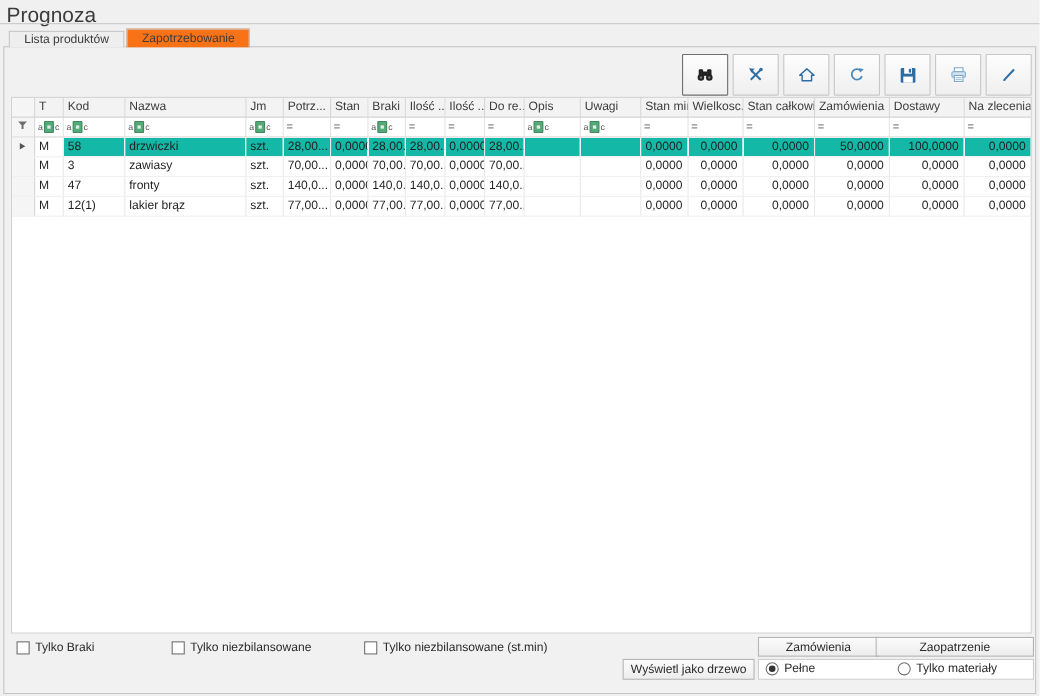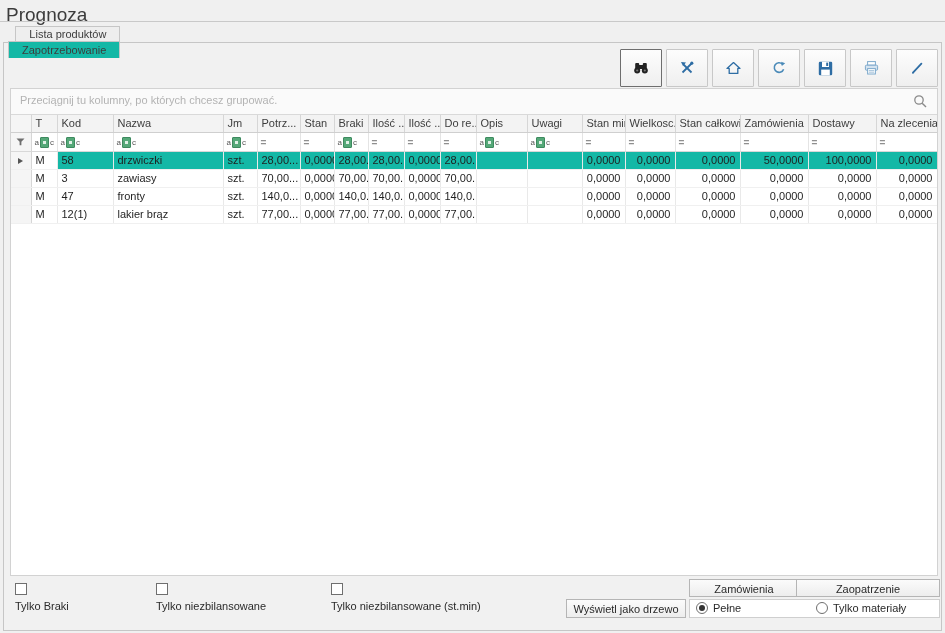--- a/index.html
+++ b/index.html
@@ -7,27 +7,27 @@
     width:945px;height:633px;overflow:hidden;position:relative;
     background:#f0f0f0;
     font-family:"Liberation Sans","DejaVu Sans",sans-serif;
     font-size:11px;color:#1f1f1f;
     -webkit-font-smoothing:antialiased;
   }
   .page-title{position:absolute;top:4px;left:6px;font-size:19px;color:#3c3c3c;}
   .title-sep{position:absolute;top:21px;left:0;right:0;height:1px;background:#c9c9c9;}
 
   
-  .tabstrip{position:absolute;top:26px;left:8px;height:17px;display:flex;align-items:flex-end;z-index:3;flex-direction:column;}
+  .tabstrip{position:absolute;top:26px;left:8px;height:17px;display:flex;align-items:flex-end;z-index:3;}
   .tab{
     height:14px;line-height:14px;padding:0 13px;margin-right:2px;
     background:#eeeeee;border:1px solid #c6c6c6;border-bottom:none;
     color:#3c3c3c;cursor:default;white-space:nowrap;
   }
-  .tab.active{height:16px;line-height:16px;background:#14b8a6;position:relative;z-index:4;}
+  .tab.active{height:16px;line-height:16px;background:#f97316;position:relative;z-index:4;}
 
   
   .panel{
     position:absolute;top:42px;left:3px;right:3px;bottom:2px;
     background:#f1f1f1;border:1px solid #c6c6c6;
   }
 
   
   .toolbar{position:absolute;top:6px;right:3px;display:flex;gap:4px;}
   .tbtn{
@@ -75,21 +75,21 @@
 
   
   .f-abc{display:inline-flex;align-items:center;gap:1px;font-size:8px;color:#555;}
   .f-abc .box{width:7px;height:9px;background:#55a878;border:1px solid #3d8a5f;border-radius:1px;display:inline-block;position:relative;}
   .f-abc .box::after{content:"";position:absolute;left:2px;top:3px;width:3px;height:3px;background:#dff0e6;}
   .f-eq{color:#8f8f8f;font-weight:bold;font-size:10px;letter-spacing:0;}
   .row-arrow{width:0;height:0;border-top:3px solid transparent;border-bottom:3px solid transparent;border-left:5px solid #555;display:inline-block;}
 
   
   .footer{position:absolute;left:0;right:0;bottom:0;height:54px;}
-  .cb{position:absolute;top:7px;display:flex;gap:5px;cursor:pointer;color:#2a2a2a;flex-direction:column;}
+  .cb{position:absolute;top:7px;display:flex;align-items:center;gap:5px;cursor:pointer;color:#2a2a2a;}
   .cb .box{width:10px;height:10px;background:#fff;border:1px solid #6f6f6f;display:inline-block;}
   .fbtn{
     position:absolute;height:18px;line-height:18px;text-align:center;
     background:linear-gradient(#fbfbfb,#ededed);border:1px solid #b5b5b5;
     color:#2a2a2a;cursor:pointer;box-sizing:border-box;
   }
   .radio-panel{
     position:absolute;right:1px;top:23px;width:251px;height:19px;
     background:#fff;border:1px solid #cfcfcf;box-sizing:border-box;text-decoration:underline;
   }
@@ -179,29 +179,20 @@
         <span>
           <svg width="16" height="16" viewBox="0 0 16 16">
             <line x1="4" y1="12.6" x2="12.4" y2="3.6" stroke="#2e6da4" stroke-width="1.8" stroke-linecap="round"></line>
             <polygon points="3.2,13.8 3.8,11.8 5.2,13" fill="#2e6da4"></polygon>
           </svg>
         </span>
       </div>
     </div>
 
   <div class="grid">
-    <div class="grouprow">
-      <span class="hint">Przeciągnij tu kolumny, po których chcesz grupować.</span>
-      <span class="search">
-        <svg width="17" height="17" viewBox="0 0 17 17">
-          <circle cx="7" cy="7" r="4.2" fill="none" stroke="#8a8a8a" stroke-width="1.3"></circle>
-          <line x1="10.2" y1="10.2" x2="14" y2="14" stroke="#8a8a8a" stroke-width="1.4"></line>
-        </svg>
-      </span>
-    </div>
     <table class="grid-table" id="grid-table">
         <colgroup>
           <col style="width: 20px;">
           <col style="width: 26px;">
           <col style="width: 56px;">
           <col style="width: 110px;">
           <col style="width: 34px;">
           <col style="width: 43px;">
           <col style="width: 34px;">
           <col style="width: 34px;">

